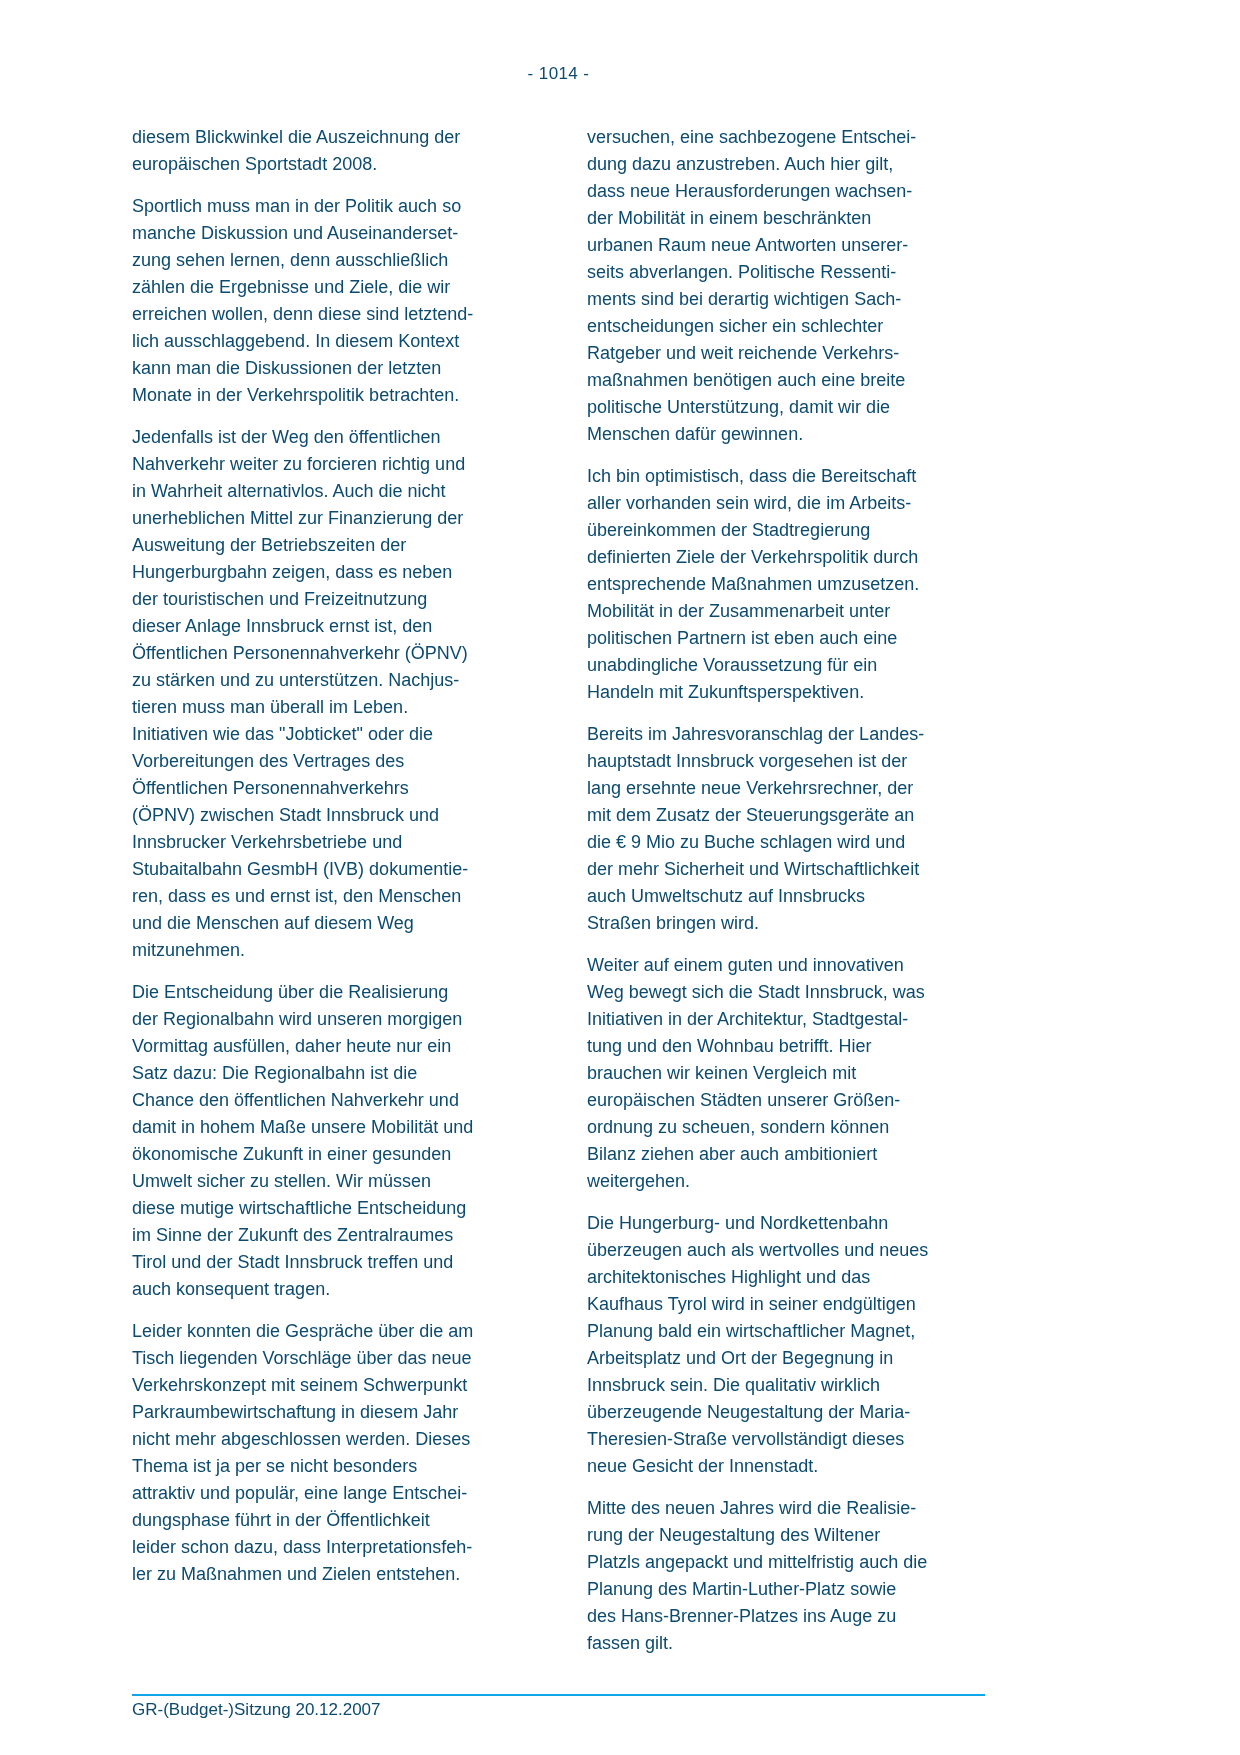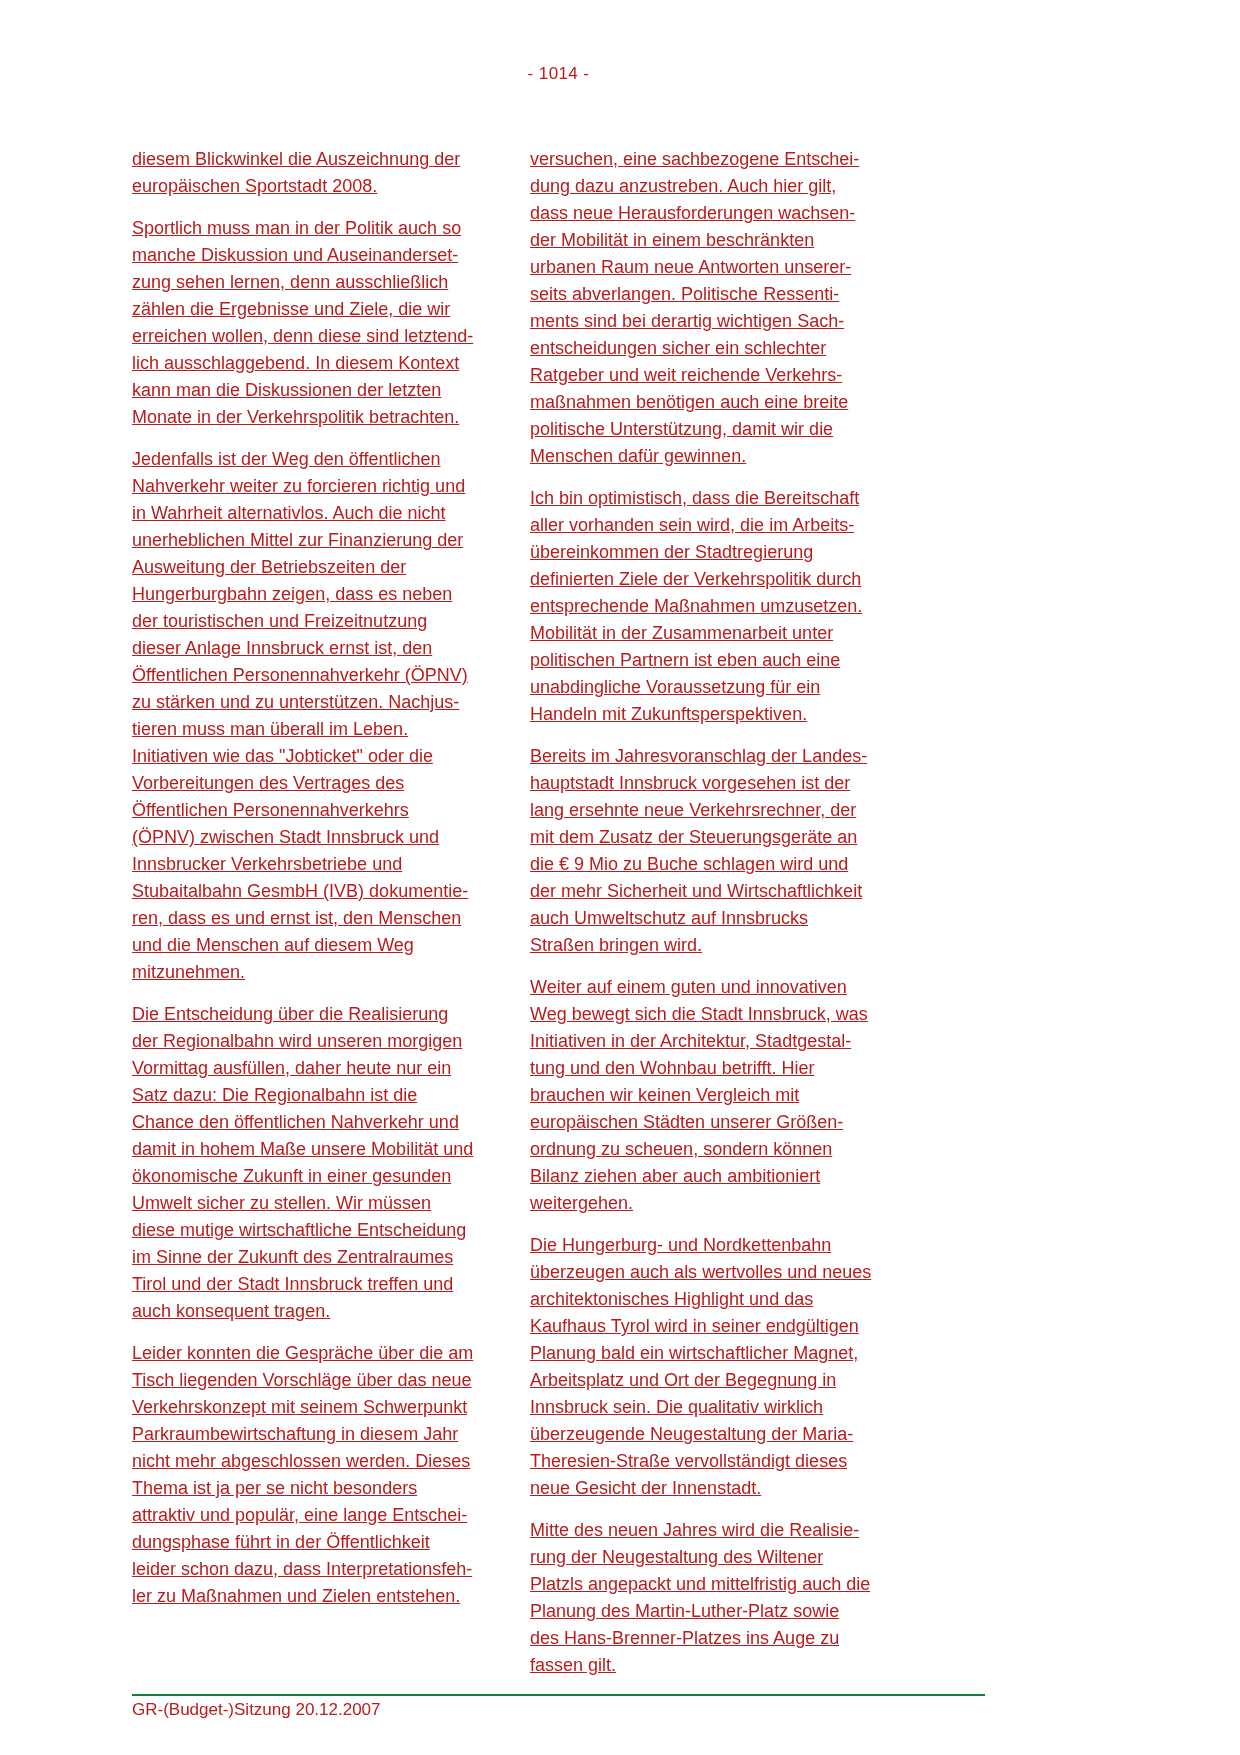--- a/index.html
+++ b/index.html
@@ -7,55 +7,55 @@
     margin: 0;
     padding: 0;
     background: #ffffff;
   }
   .page {
     position: relative;
     width: 1240px;
     height: 1755px;
     background: #ffffff;
     font-family: "Liberation Sans", sans-serif;
-    color: #b91c1c;
+    color: #0c4a6e;
     overflow: hidden;
   }
   .page-number {
     position: absolute;
     top: 64px;
     left: 132px;
     width: 853px;
     text-align: center;
     font-size: 17px;
     letter-spacing: 0.4px;
   }
   .content {
     position: absolute;
-    top: 146px;
+    top: 124px;
     left: 132px;
     width: 853px;
     display: flex;
-    text-decoration: underline;
+    gap: 57px;
   }
   .col {
     width: 398px;
     font-size: 18px;
     line-height: 27px;
   }
   .col p {
     margin: 0 0 15px 0;
     white-space: pre-line;
   }
   .footer {
     position: absolute;
     left: 132px;
     top: 1694px;
     width: 853px;
-    border-top: 2px solid #15803d;
+    border-top: 2px solid #0ea5e9;
     padding-top: 4px;
     font-size: 17px;
   }
 </style>
 </head>
 <body>
 
 <div class="page">
 
   <div class="page-number">- 1014 -</div>

